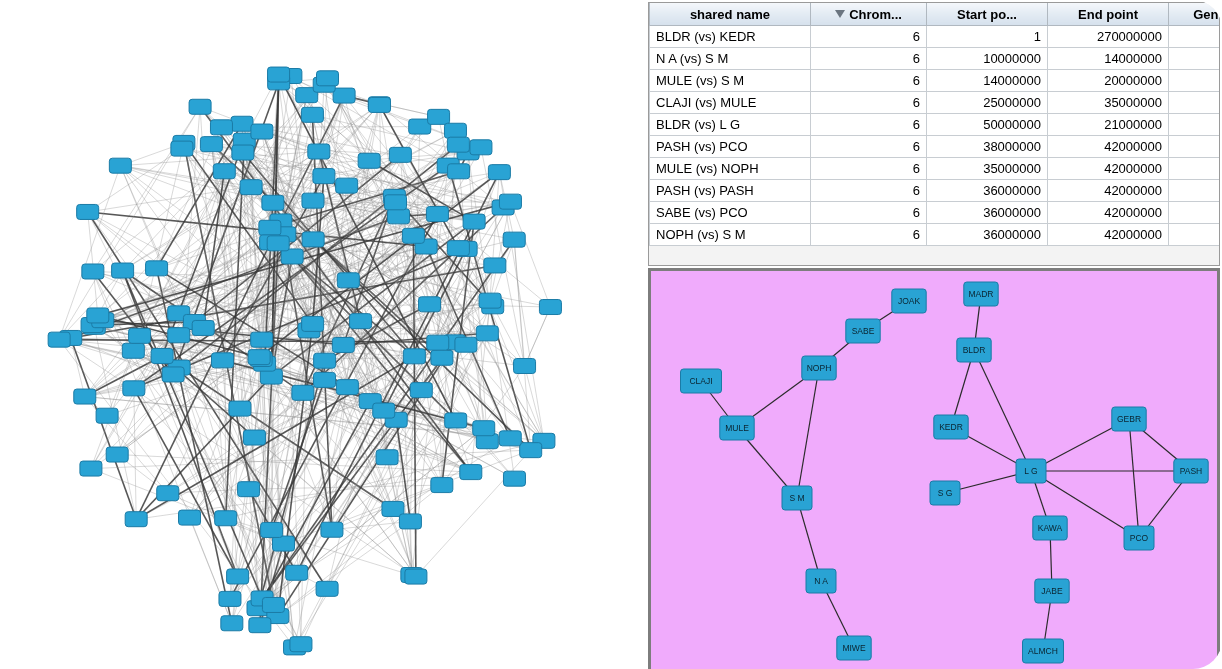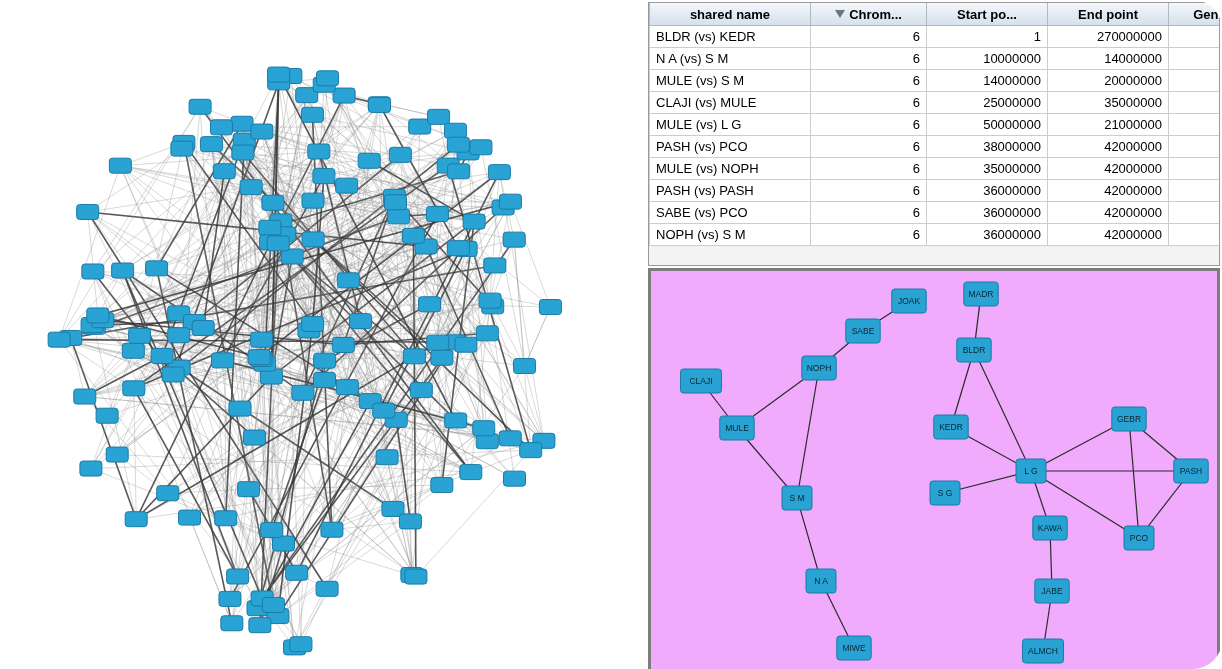--- a/index.html
+++ b/index.html
@@ -1372,21 +1372,21 @@
             <td class="c-num">7.5</td>
           </tr>
           <tr>
             <td class="c-name">CLAJI (vs) MULE</td>
             <td class="c-num">6</td>
             <td class="c-num">25000000</td>
             <td class="c-num">35000000</td>
             <td class="c-num">5.9</td>
           </tr>
           <tr>
-            <td class="c-name">MULE (vs) L G</td>
+            <td class="c-name">BLDR (vs) L G</td>
             <td class="c-num">6</td>
             <td class="c-num">50000000</td>
             <td class="c-num">21000000</td>
             <td class="c-num">16.9</td>
           </tr>
           <tr>
             <td class="c-name">PASH (vs) PCO</td>
             <td class="c-num">6</td>
             <td class="c-num">38000000</td>
             <td class="c-num">42000000</td>

